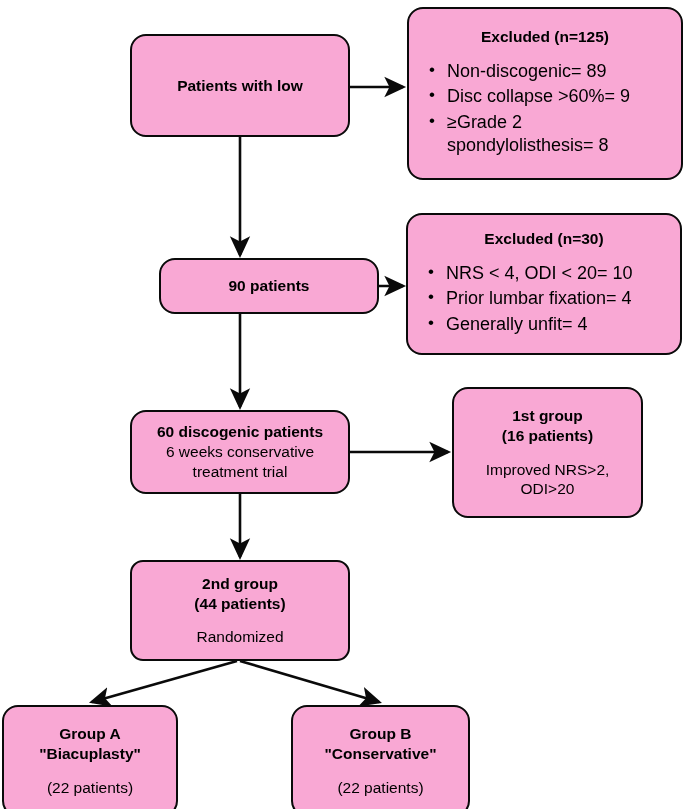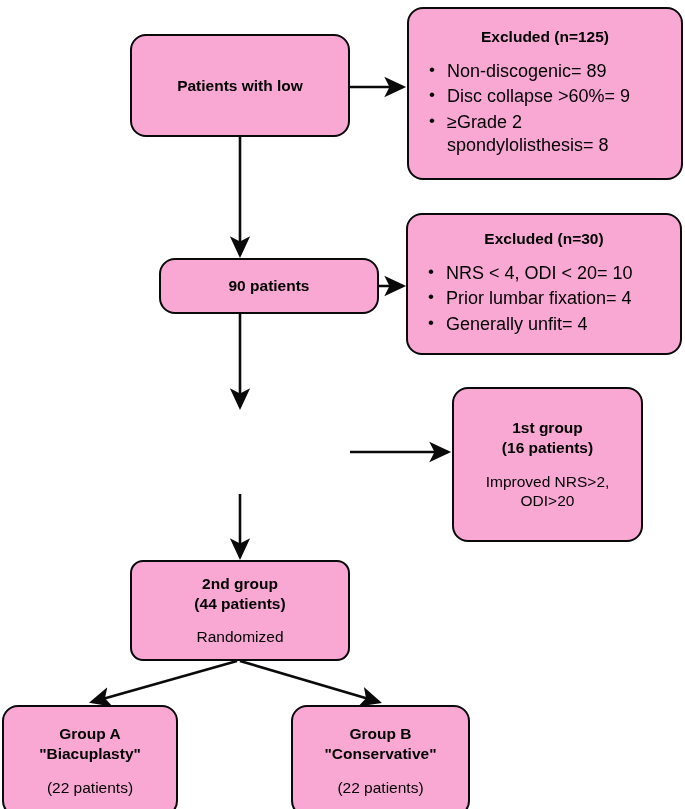--- a/index.html
+++ b/index.html
@@ -145,22 +145,29 @@
     <div class="node-inner">
       <div class="excl-title">Excluded (n=30)</div>
       <ul class="bullets">
         <li>NRS &lt; 4, ODI &lt; 20= 10</li>
         <li>Prior lumbar fixation= 4</li>
         <li>Generally unfit= 4</li>
       </ul>
     </div>
   </div>
 
-
-  <div class="node center" style="left:452px; top:387px; width:191px; height:155px;">
+  <div class="node center" style="left:130px; top:410px; width:220px; height:84px;">
+    <div class="node-inner">
+      <div class="ttl">60 discogenic patients</div>
+      <div class="sub">6 weeks conservative</div>
+      <div class="sub">treatment trial</div>
+    </div>
+  </div>
+
+  <div class="node center" style="left:452px; top:387px; width:191px; height:131px;">
     <div class="node-inner">
       <div class="ttl">1st group</div>
       <div class="ttl">(16 patients)</div>
       <div class="gap-md"></div>
       <div class="sub">Improved NRS&gt;2,</div>
       <div class="sub">ODI&gt;20</div>
     </div>
   </div>
 
   <div class="node center" style="left:130px; top:560px; width:220px; height:101px;border-radius:13px;">

